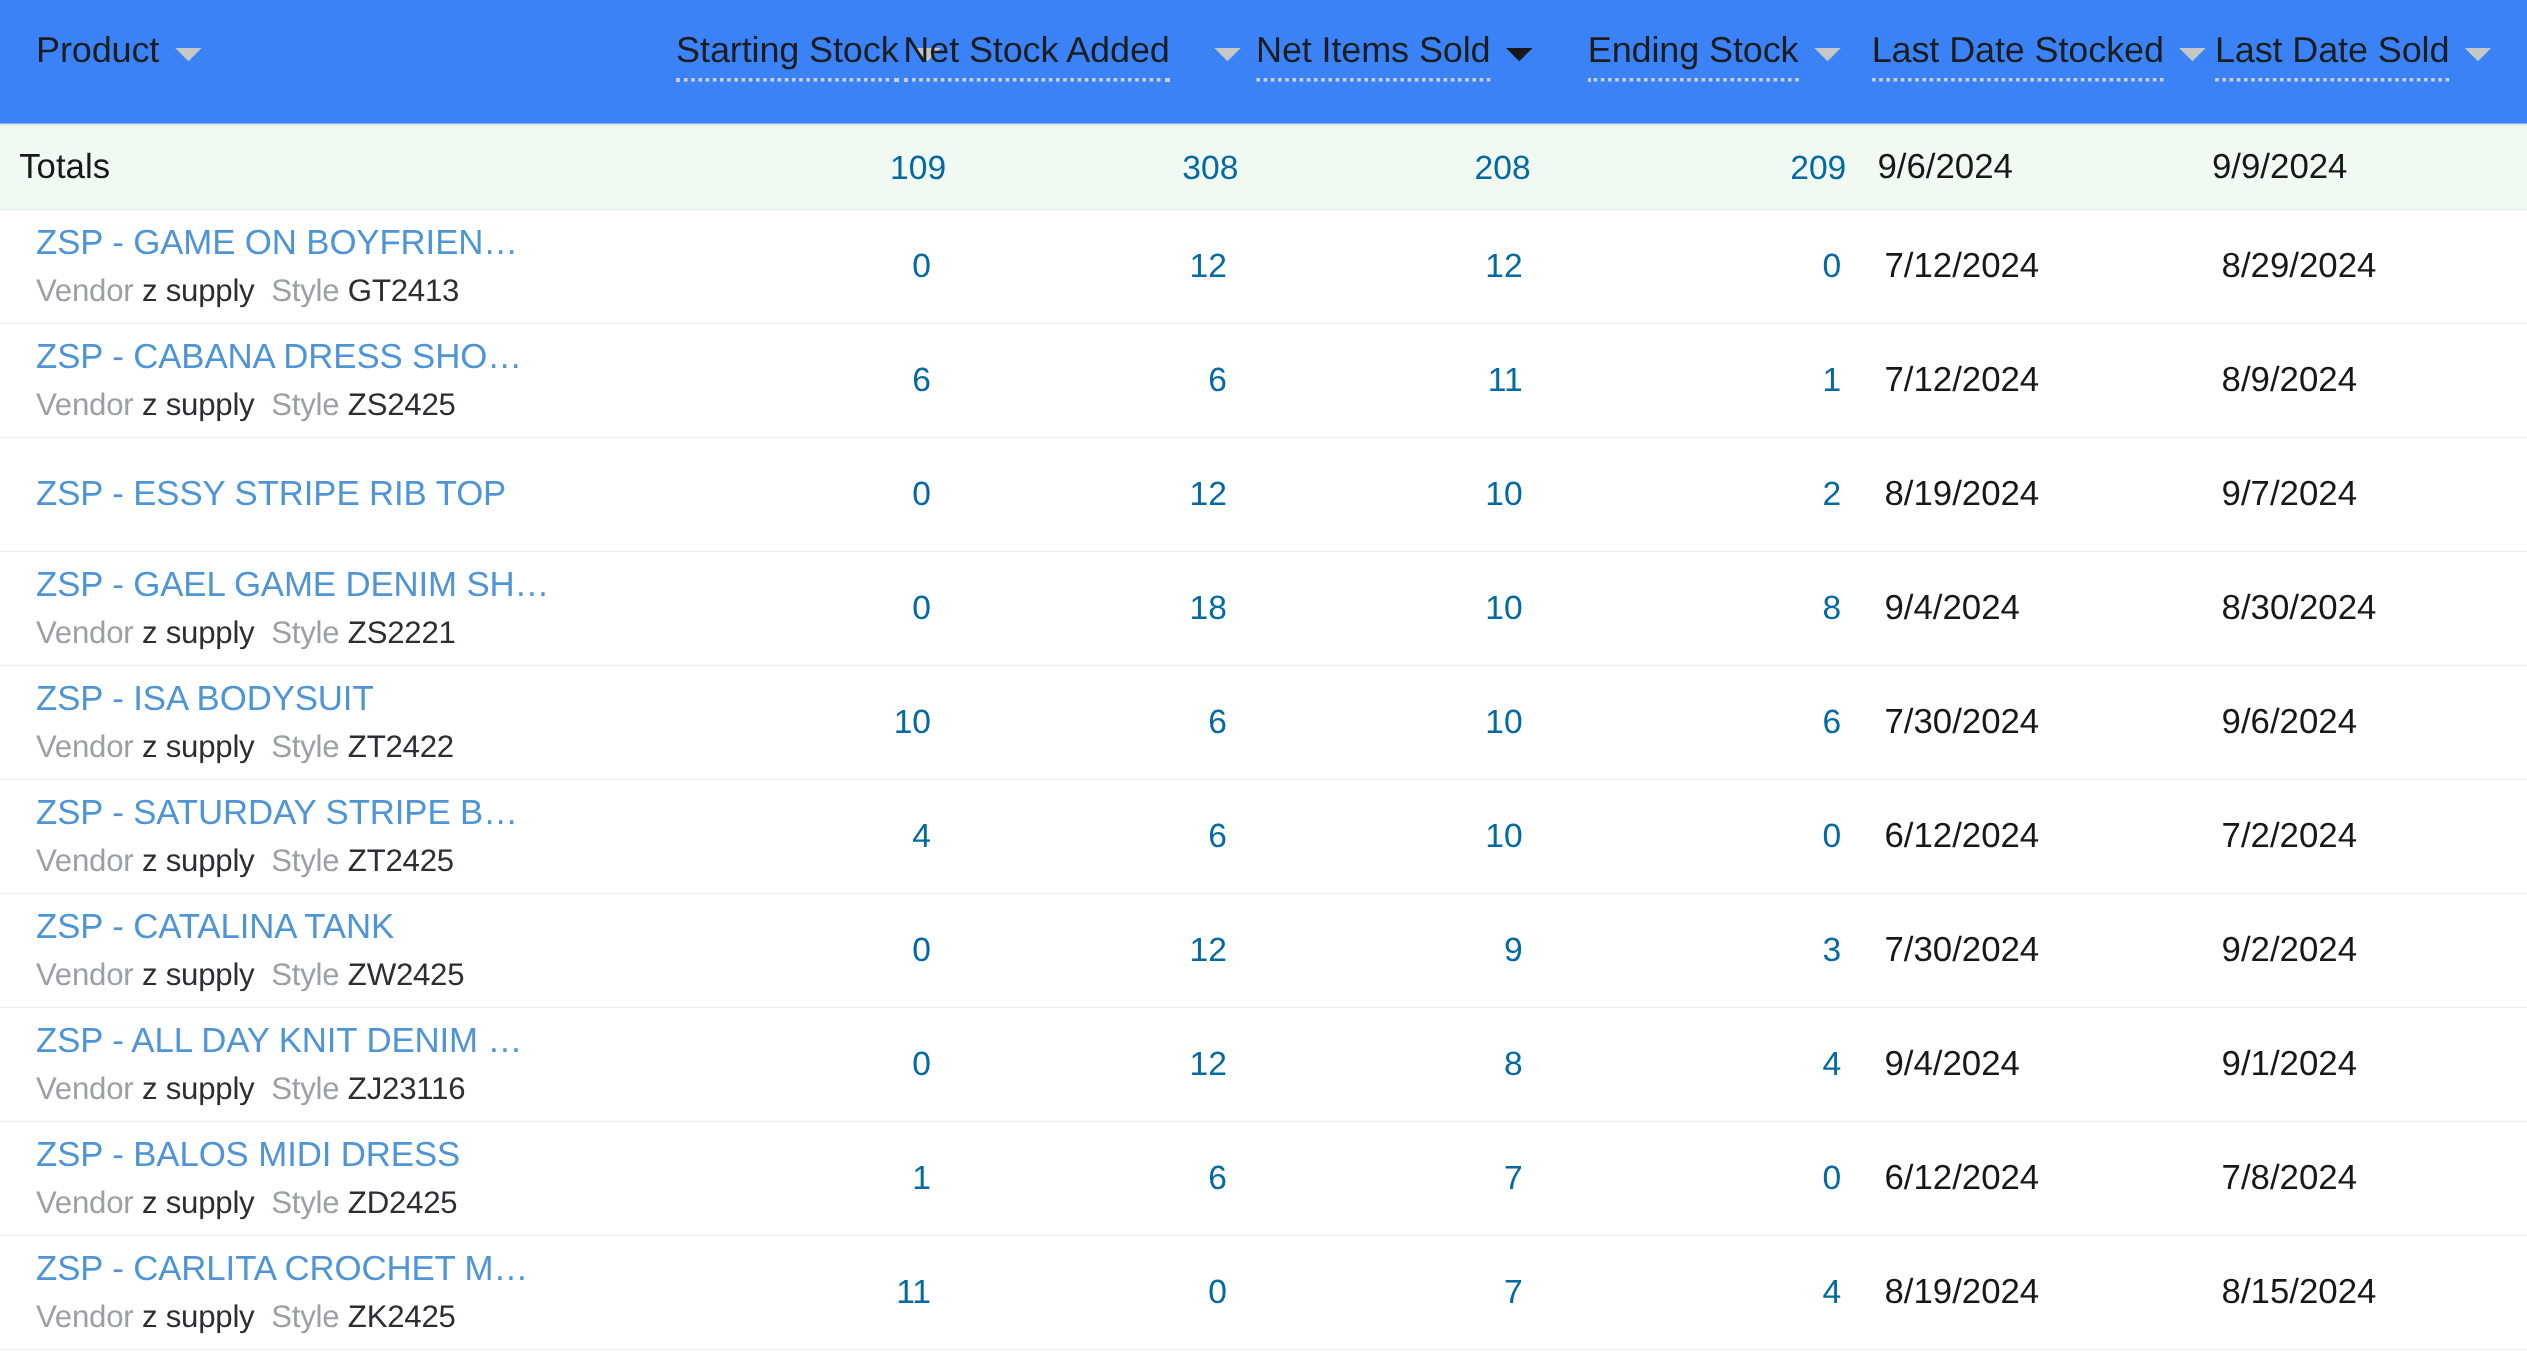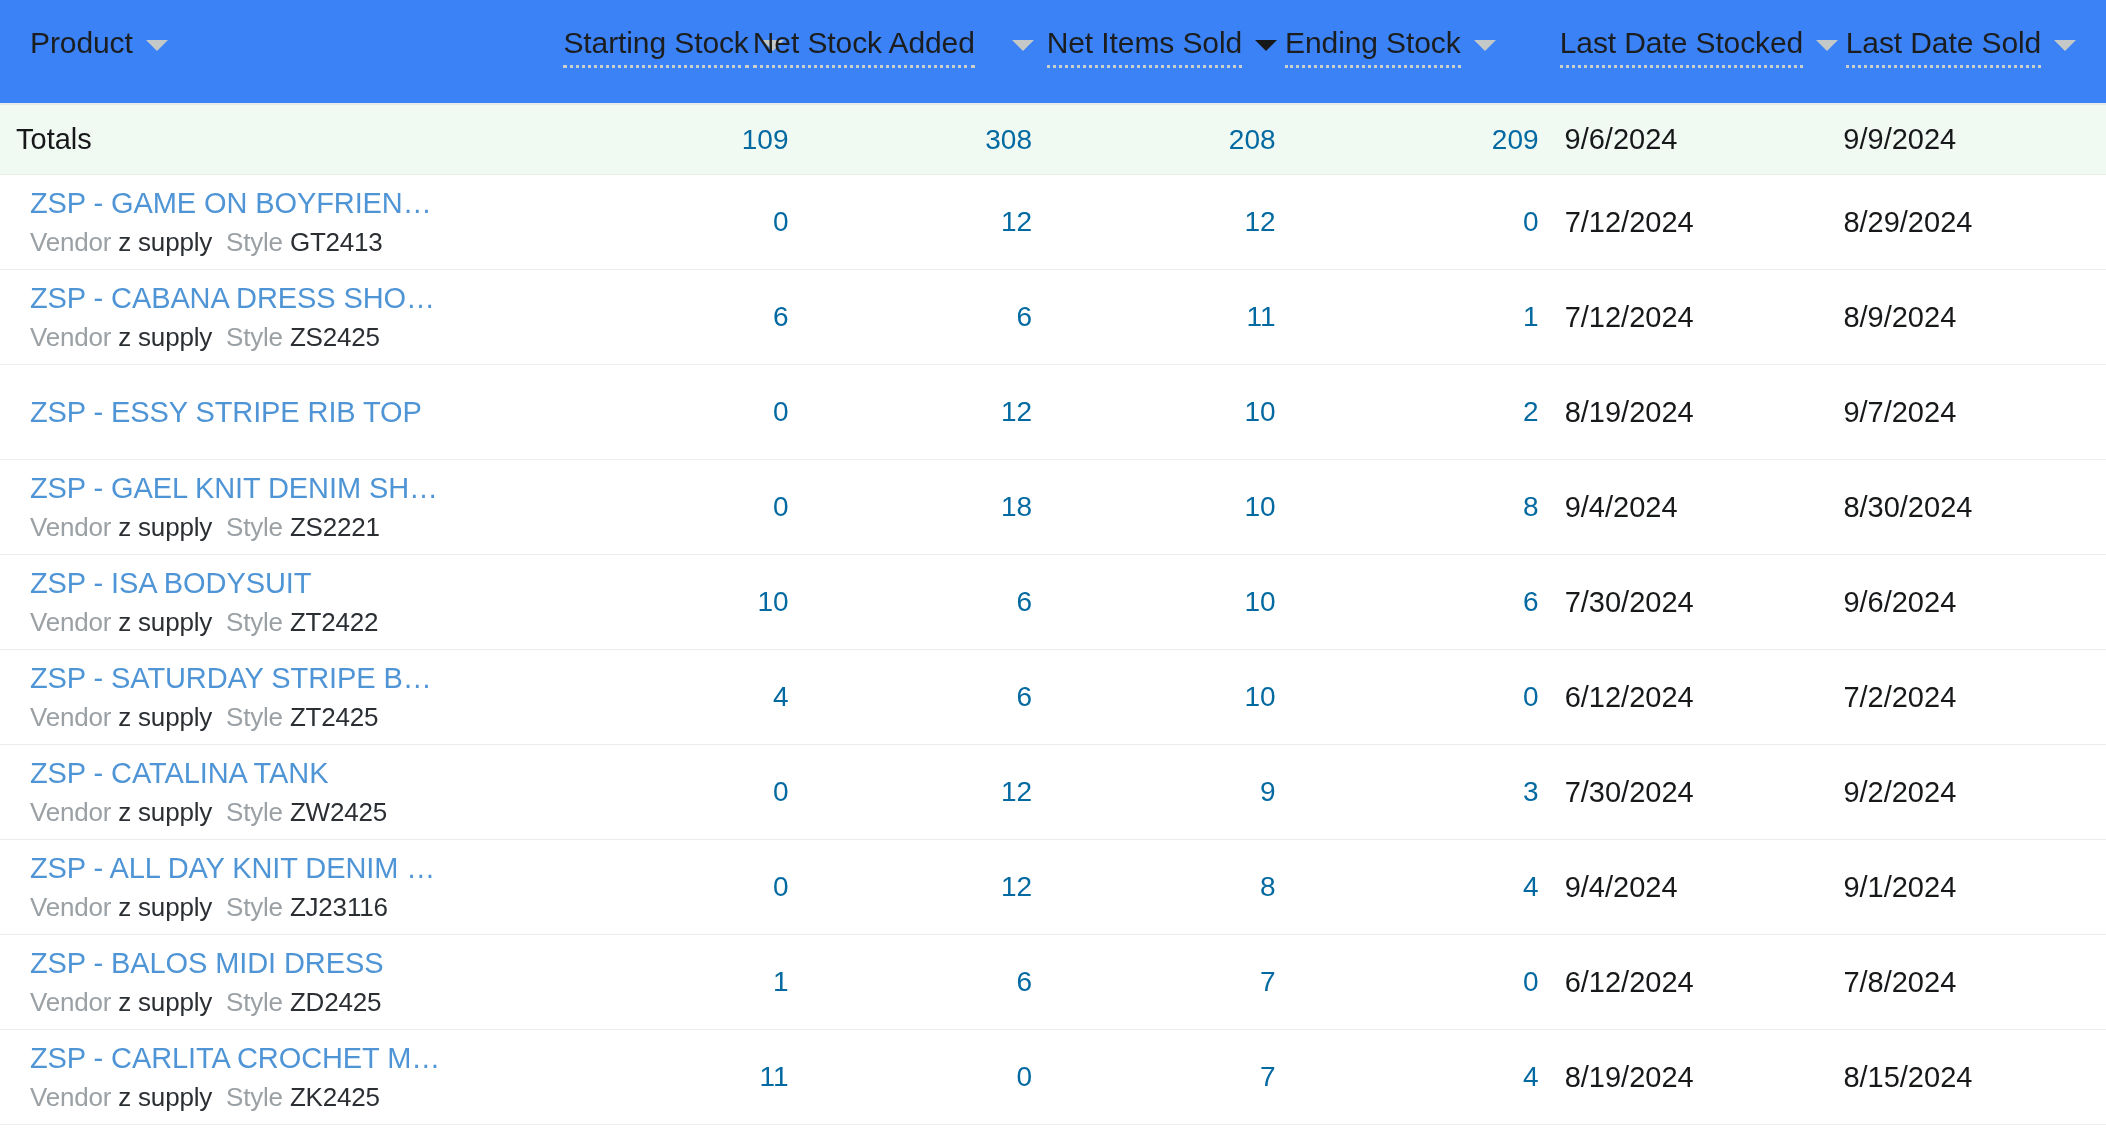--- a/index.html
+++ b/index.html
@@ -72,37 +72,38 @@
     color: #16181a;
   }
 
   
   .row {
     display: flex;
     align-items: center;
     height: 95px;
     border-bottom: 1px solid #eceeed;
     background: #ffffff;
+    gap: 10px;
   }
 
   
   .c-product   { width: 560px; padding-left: 30px; overflow: hidden; }
   .c-num       { width: 250px; text-align: right; padding-right: 12px; font-size: 28px; color: #0369a1; }
   .c-start     { width: 262px; }
   .c-added     { width: 250px; }
   .c-sold      { width: 250px; }
   .c-ending    { width: 270px; }
   .c-date      { width: 280px; padding-left: 14px; font-size: 29px; color: #16181a; white-space: nowrap; }
   .c-date2     { width: 290px; padding-left: 20px; font-size: 29px; color: #16181a; white-space: nowrap; }
 
   .h-product   { width: 560px; padding-left: 30px; }
   .h-start     { width: 262px; justify-content: flex-end; padding-right: 10px; }
   .h-added     { width: 250px; justify-content: flex-end; padding-right: 10px; gap: 24px; }
   .h-sold      { width: 250px; justify-content: flex-end; padding-right: 8px; }
-  .h-ending    { width: 270px; justify-content: flex-start; padding-right: 12px; }
+  .h-ending    { width: 270px; justify-content: flex-end; padding-right: 12px; }
   .h-stocked   { width: 280px; padding-left: 14px; }
   .h-sold-date { width: 290px; padding-left: 20px; }
 
   
   .prod-name {
     display: block;
     color: #4f95d6;
     font-size: 29px;
     line-height: 1.05;
     white-space: nowrap;
@@ -207,21 +208,21 @@
         </div>
         <div class="c-num c-start">0</div>
         <div class="c-num c-added">12</div>
         <div class="c-num c-sold">10</div>
         <div class="c-num c-ending">2</div>
         <div class="c-date">8/19/2024</div>
         <div class="c-date2">9/7/2024</div>
       </div>
       <div class="row">
         <div class="c-product">
-          <a class="prod-name">ZSP - GAEL KNIT DENIM SH…</a>
+          <a class="prod-name">ZSP - GAEL GAME DENIM SH…</a>
           <span class="prod-meta"><span class="meta-label">Vendor</span> <span class="meta-value">z supply</span><span class="meta-gap"></span><span class="meta-label">Style</span> <span class="meta-value">ZS2221</span></span>
         </div>
         <div class="c-num c-start">0</div>
         <div class="c-num c-added">18</div>
         <div class="c-num c-sold">10</div>
         <div class="c-num c-ending">8</div>
         <div class="c-date">9/4/2024</div>
         <div class="c-date2">8/30/2024</div>
       </div>
       <div class="row">

